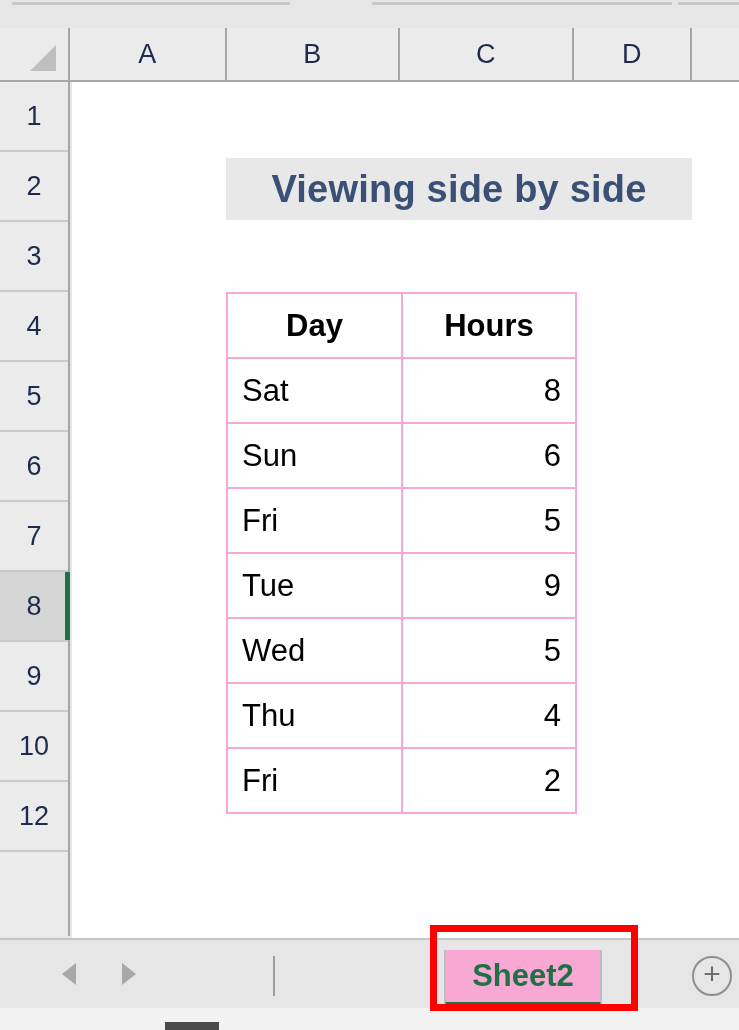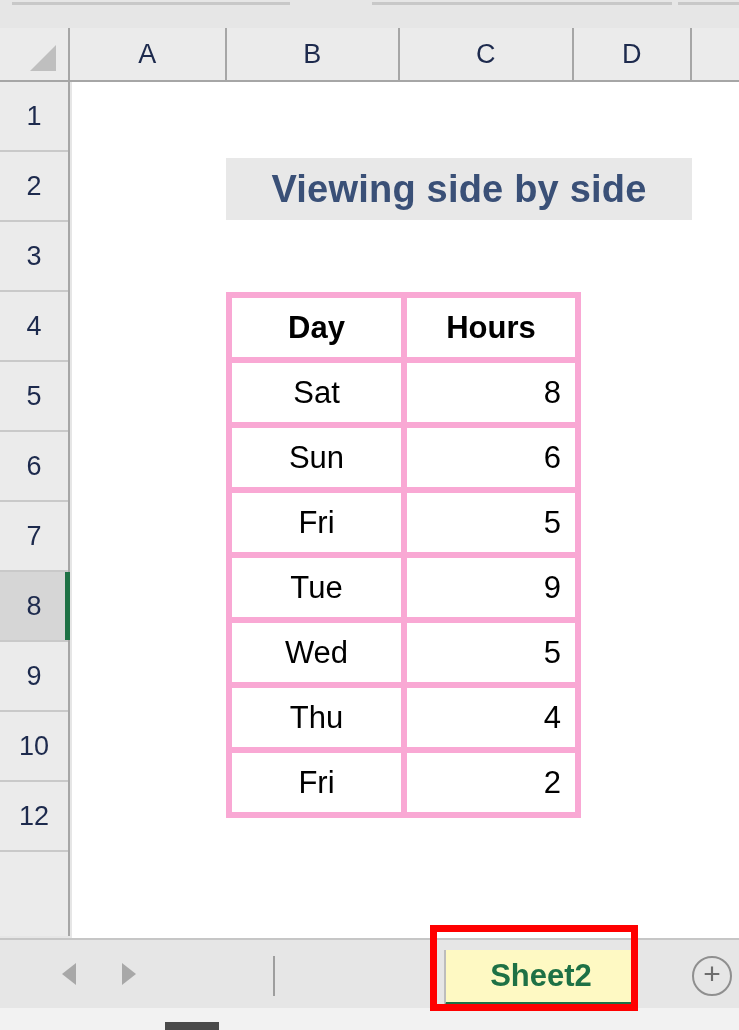--- a/index.html
+++ b/index.html
@@ -142,29 +142,29 @@
   }
 
   
   .data-table {
     position: absolute;
     left: 154px; top: 210px;
     border-collapse: collapse;
     background: #ffffff;
   }
   .data-table td {
-    border: 6px solid #f9a8d4;
+    border: 2px solid #f9a8d4;
     height: 65px;
     padding: 0 14px;
     font-size: 31px;
     color: #000000;
     background: #ffffff;
     box-sizing: border-box;
   }
-  .data-table td.c-day   { width: 175px; text-align: center; }
+  .data-table td.c-day   { width: 175px; text-align: left; }
   .data-table td.c-hours { width: 174px; text-align: right; }
   .data-table tr.head-row td {
     font-weight: bold;
     text-align: center;
   }
 
   
   .tabbar {
     position: absolute;
     left: 0; top: 938px;
@@ -211,24 +211,24 @@
     box-sizing: border-box;
   }
   .tab-inactive {
     left: 290px;
     width: 146px;
     color: #4a4a4a;
     background: transparent;
   }
   .tab-active {
     left: 444px;
-    width: 194px;
+    width: 158px;
     color: #1e7145;
     font-weight: bold;
-    background: #fef9c3;
+    background: #f9a8d4;
     border-bottom: 6px solid #1e7145;
     border-left: 2px solid #bdbdbd;
     border-right: 2px solid #bdbdbd;
   }
   .add-sheet {
     position: absolute;
     left: 692px; top: 16px;
     width: 40px; height: 40px;
     border-radius: 50%;
     border: 2px solid #8f8f8f;

